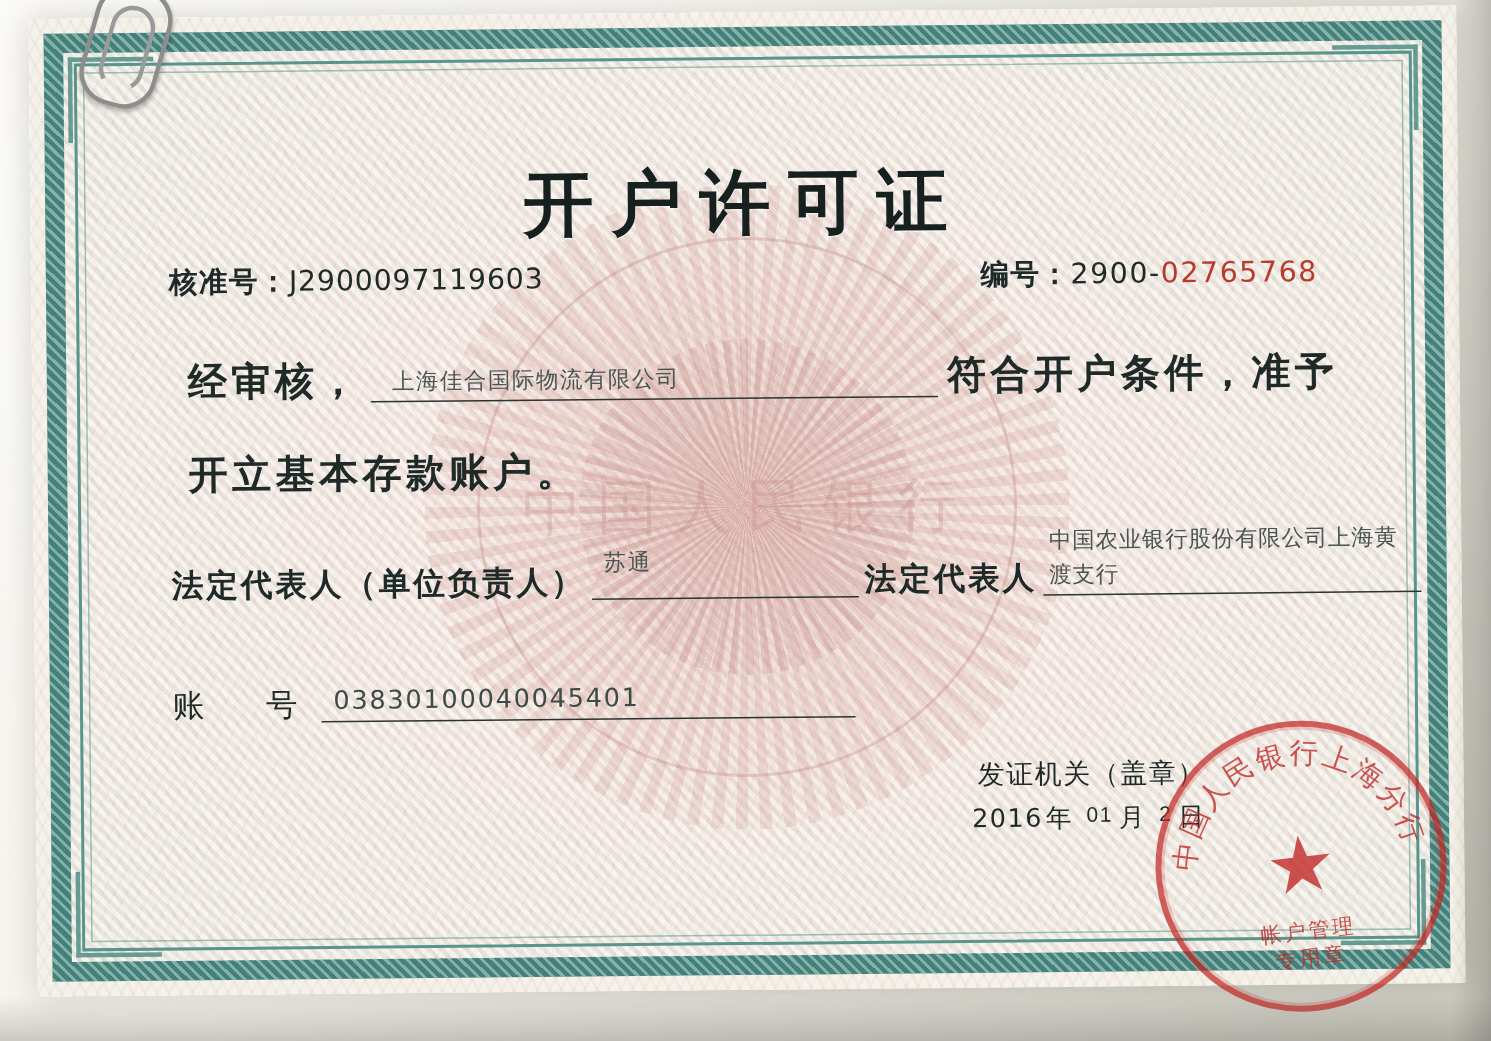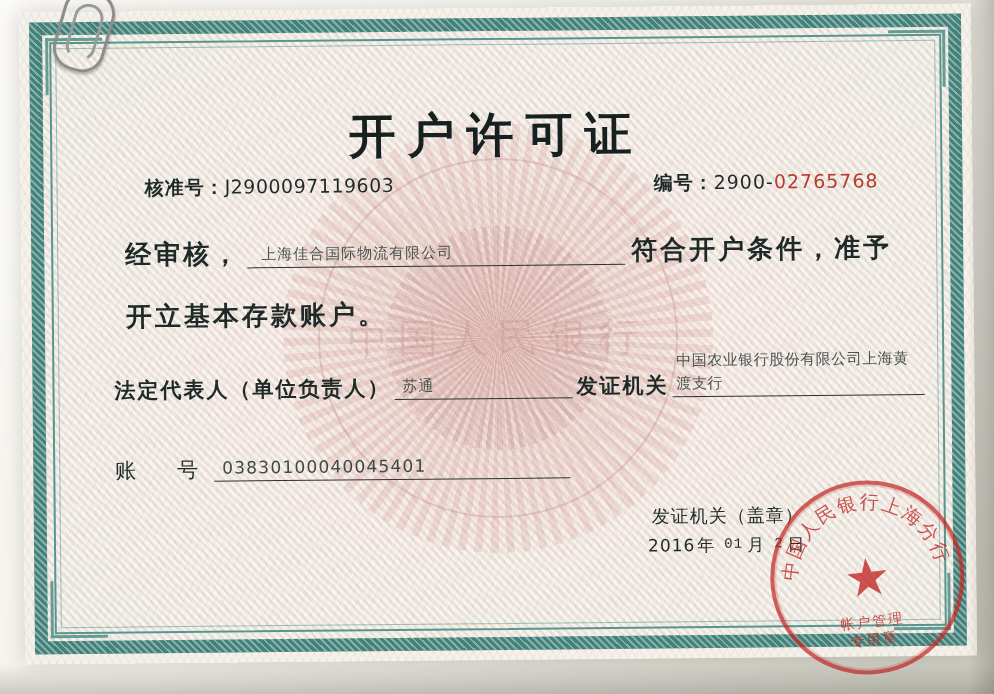--- a/index.html
+++ b/index.html
@@ -180,21 +180,21 @@
   }
 
   .row-approval {
     position: absolute;
     left: 46px;
     top: 118px;
     font-size: 19px;
     letter-spacing: 1px;
     white-space: nowrap;
   }
-  .row-approval .label { font-weight: 700; margin-left: 32px; }
+  .row-approval .label { font-weight: 700; }
   .row-approval .value {
     font-family: "DejaVu Sans", sans-serif;
     font-size: 19px;
     letter-spacing: 0.5px;
   }
 
   .row-serial {
     position: absolute;
     right: 48px;
     top: 118px;
@@ -267,21 +267,21 @@
     position: relative;
     width: 178px;
     border-bottom: 1.5px solid #2a3432;
     height: 26px;
     vertical-align: -5px;
     margin-left: 4px;
   }
   .rep-blank .filled {
     position: absolute;
     left: 8px;
-    bottom: 3px;
+    bottom: 14px;
     font-size: 15px;
     color: #4a5553;
     letter-spacing: 1px;
     font-family: "DejaVu Sans", sans-serif;
   }
 
   .bank-row {
     position: absolute;
     left: 508px;
     top: 318px;
@@ -368,21 +368,21 @@
     font-family: "DejaVu Serif", serif;
   }
   .date-line .y,
   .date-line .m,
   .date-line .d {
     font-family: "DejaVu Sans", sans-serif;
     font-size: 17px;
     text-align: right;
   }
   .date-line .num-sm {
-    font-family: Liberation Mono, monospace;
+    font-family: Liberation Sans, sans-serif;
     font-size: 14px;
     vertical-align: 3px;
     margin: 10px 2px;
   }
   .date-line .unit { margin: 0 7px 0 2px; }
 
   
   .seal {
     position: absolute;
     left: 700px;
@@ -509,21 +509,21 @@
         <span class="lead">经审核，</span><span class="stmt-blank"><span class="filled">上海佳合国际物流有限公司</span></span><span class="tail">符合开户条件，准予</span>
       </div>
 
       <div class="stmt2">开立基本存款账户。</div>
 
       <div class="rep-row">
         <span class="label">法定代表人（单位负责人）</span><span class="rep-blank"><span class="filled">苏通</span></span>
       </div>
 
       <div class="bank-row">
-        <span class="label">发证机关</span><span class="bank-blank"><span class="filled-1">中国农业银行股份有限公司上海黄</span><span class="filled-2">渡支行</span></span>
+        <span class="label">法定代表人</span><span class="bank-blank"><span class="filled-1">中国农业银行股份有限公司上海黄</span><span class="filled-2">渡支行</span></span>
       </div>
 
       <div class="acct-row">
         <span class="label">账　号</span><span class="acct-blank"><span class="filled">03830100040045401</span></span>
       </div>
 
       <div class="issuer">发证机关（盖章）</div>
 
       <div class="date-line">
         <span class="y">2016</span><span class="unit">年</span><span class="num-sm">01</span><span class="unit">月</span><span class="num-sm">2</span><span class="unit">日</span>

